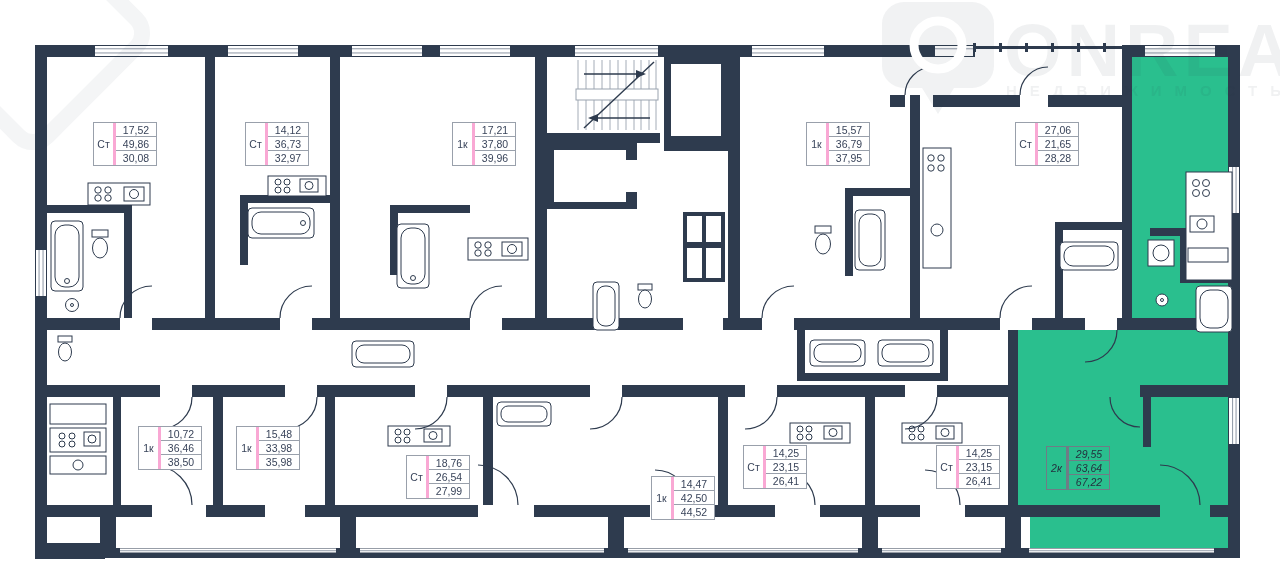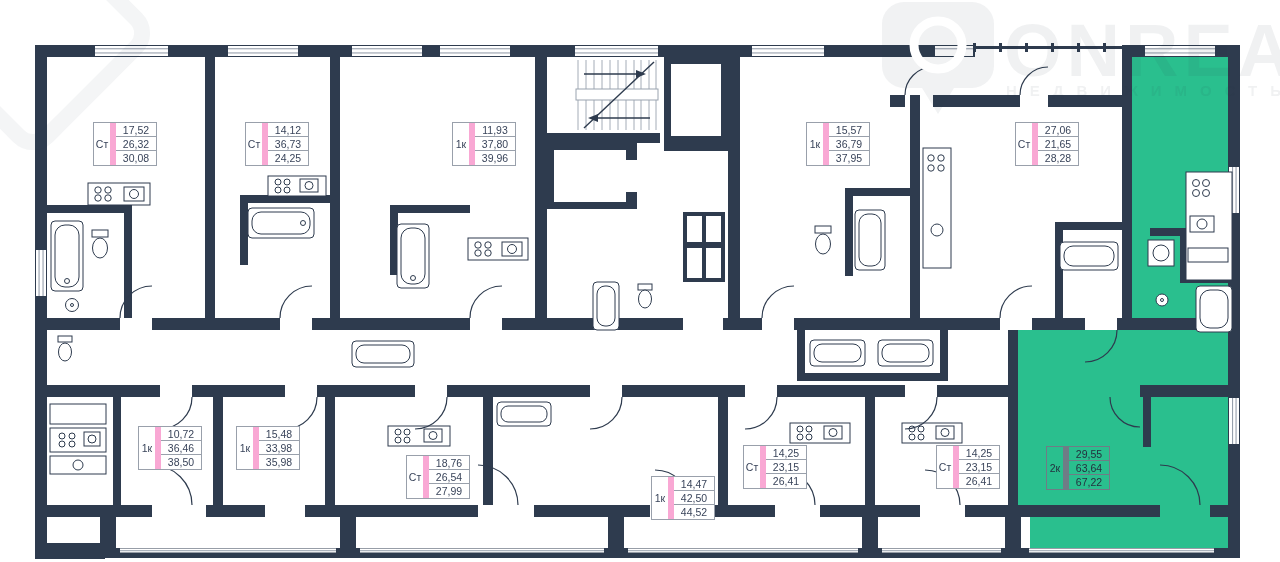--- a/index.html
+++ b/index.html
@@ -12,26 +12,26 @@
             color:rgba(46,59,75,0.07);white-space:nowrap;}
   .wm-sub{left:1006px;top:82px;font-size:15px;font-weight:700;letter-spacing:13px;
           color:rgba(46,59,75,0.07);white-space:nowrap;}
   .wm-pin{left:872px;top:-8px;}
   .wm-tl{left:-58px;top:-58px;width:150px;height:150px;border:16px solid rgba(46,59,75,0.05);
          border-radius:28px;transform:rotate(45deg);}
   
   .label{position:absolute;z-index:3;display:grid;grid-template-columns:22px 40px;
          grid-auto-rows:14px;background:#fff;border:1px solid #99a0ab;
          font-size:10.5px;line-height:14px;color:#39445a;text-align:center;cursor:pointer;}
-  .label .t{grid-column:1;grid-row:1 / span 3;align-self:center;border-right:6px solid #f9a8d4;
+  .label .t{grid-column:1;grid-row:1 / span 3;align-self:center;border-right:3px solid #f9a8d4;
             line-height:42px;}
   .label .v{grid-column:2;border-bottom:1px solid #99a0ab;text-align:center;}
   .label .v:last-child{border-bottom:none;}
   .label.hl{background:transparent;color:#24313f;border-color:#6f7c86;}
-  .label.hl .t,.label.hl .v{border-color:#6f7c86;}
+  .label.hl .t,.label.hl .v{border-color:#6f7c86;font-style:italic;}
 </style>
 </head>
 <body>
 
 <div class="stage">
 
 <svg class="plan-svg" width="1280" height="562" viewBox="0 0 1280 562">
 
   <g fill="#2abf8e">
     <rect x="1127" y="46" width="106" height="284"></rect>
@@ -401,32 +401,32 @@
   <svg class="wm wm-pin" width="140" height="130">
     <path d="M32 10 h68 a22 22 0 0 1 22 22 v42 a22 22 0 0 1 -22 22 h-18 l-16 26 -16 -26 h-18 a22 22 0 0 1 -22 -22 v-42 a22 22 0 0 1 22 -22 z" fill="rgba(46,59,75,0.065)"></path>
     <circle cx="66" cy="53" r="24" fill="none" stroke="#ffffff" stroke-width="9"></circle>
   </svg>
   <div class="wm wm-brand">ONREALT</div>
   <div class="wm wm-sub">НЕДВИЖИМОСТЬ</div>
 
   <div class="label" style="left:93px;top:122px">
     <span class="t">Ст</span>
     <span class="v">17,52</span>
-    <span class="v">26,32</span>
+    <span class="v">49,86</span>
     <span class="v">30,08</span>
   </div>
   <div class="label" style="left:245px;top:122px">
     <span class="t">Ст</span>
     <span class="v">14,12</span>
     <span class="v">36,73</span>
-    <span class="v">24,25</span>
+    <span class="v">32,97</span>
   </div>
   <div class="label" style="left:452px;top:122px">
     <span class="t">1к</span>
-    <span class="v">11,93</span>
+    <span class="v">17,21</span>
     <span class="v">37,80</span>
     <span class="v">39,96</span>
   </div>
   <div class="label" style="left:806px;top:122px">
     <span class="t">1к</span>
     <span class="v">15,57</span>
     <span class="v">36,79</span>
     <span class="v">37,95</span>
   </div>
   <div class="label" style="left:1015px;top:122px">

